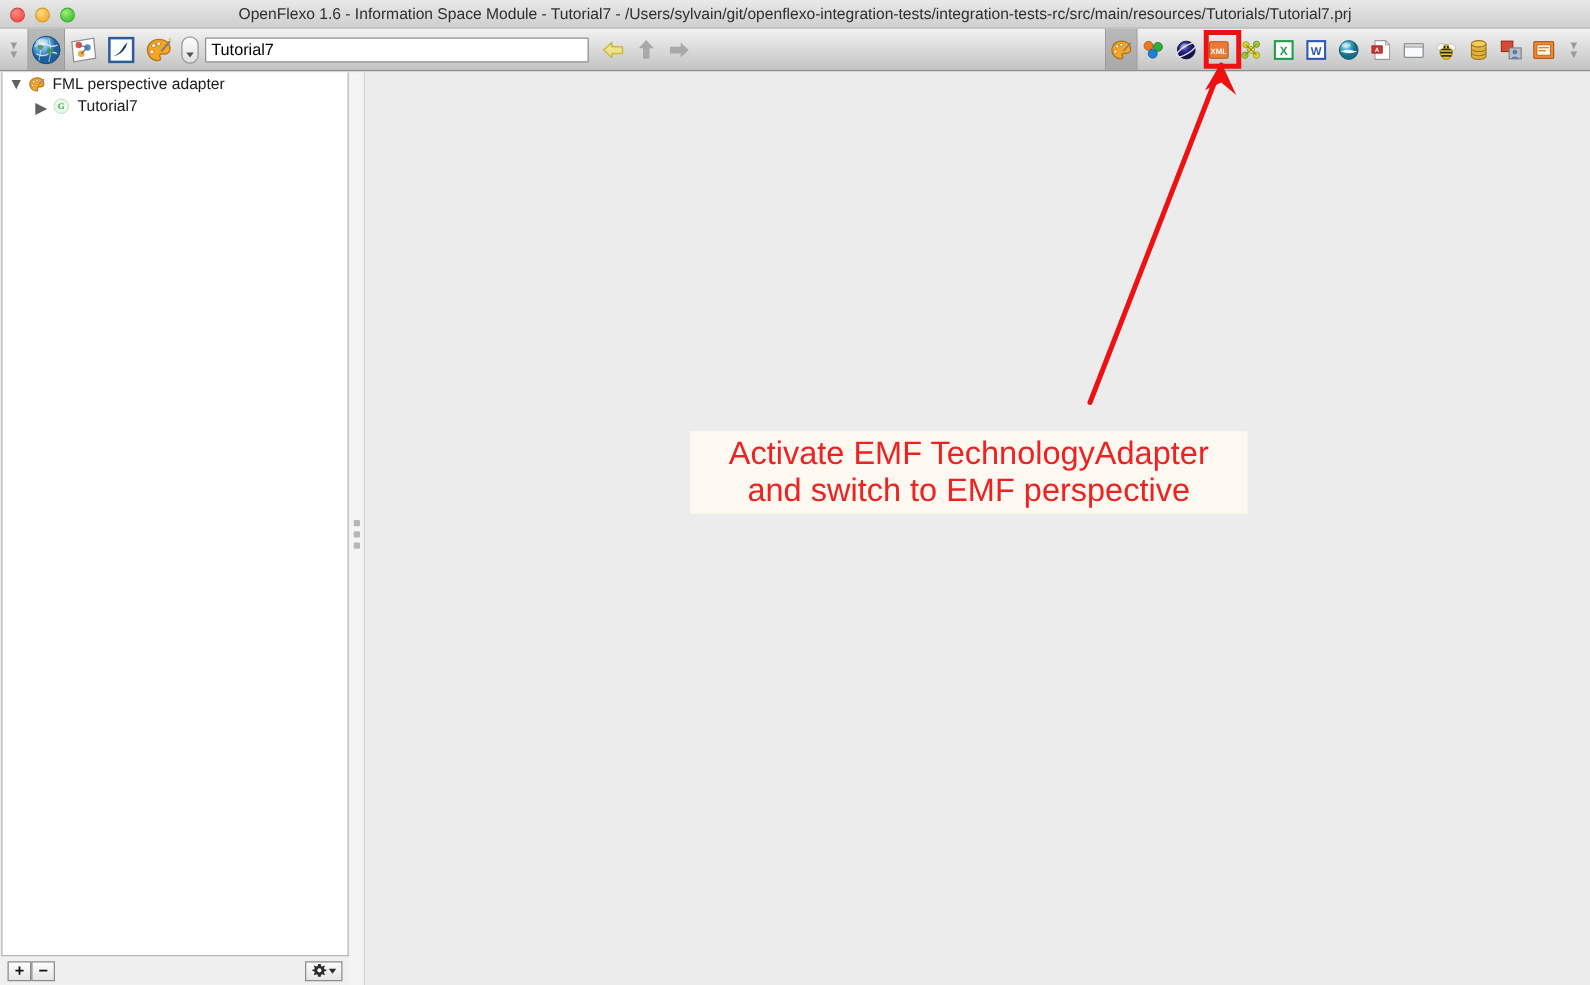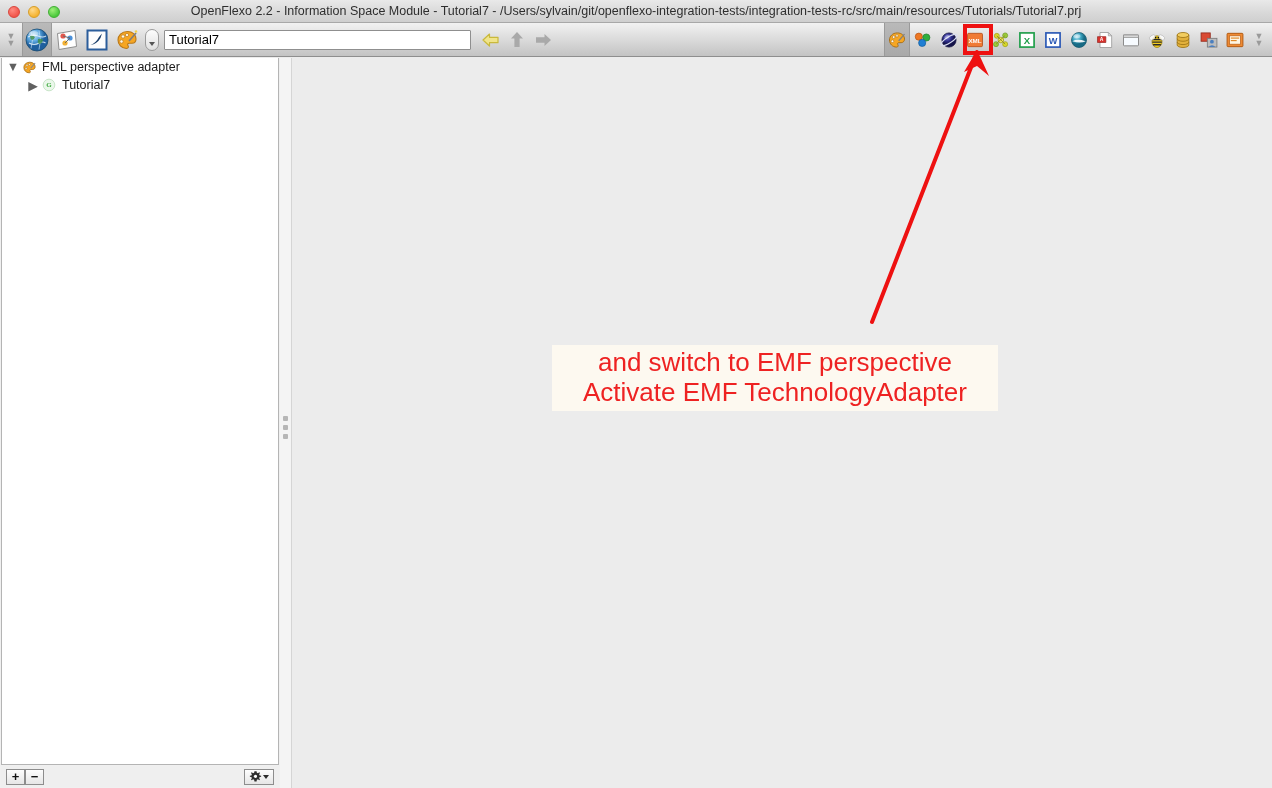--- a/index.html
+++ b/index.html
@@ -301,21 +301,21 @@
 <body>
 
 <div id="app">
 
   <div class="titlebar">
     <div class="traffic">
       <div class="light red"></div>
       <div class="light yellow"></div>
       <div class="light green"></div>
     </div>
-    <div class="window-title">OpenFlexo 2.2 - Information Space Module - Tutorial7 - /Users/sylvain/git/openflexo-integration-tests/integration-tests-rc/src/main/resources/Tutorials/Tutorial7.prj</div>
+    <div class="window-title">OpenFlexo 1.6 - Information Space Module - Tutorial7 - /Users/sylvain/git/openflexo-integration-tests/integration-tests-rc/src/main/resources/Tutorials/Tutorial7.prj</div>
   </div>
 
   <div class="toolbar">
 
     <div class="tb-left">
 
       <div class="chev">
         <span>▼</span>
           <span>▼</span>
       </div>
@@ -585,17 +585,17 @@
   <div class="main"></div>
 
   <div class="highlight-box"></div>
 
   <svg class="arrow-svg">
     <line x1="872" y1="322" x2="977" y2="52" stroke="#ee1111" stroke-width="4" stroke-linecap="round"></line>
     <path d="M977 50 L964 72 L977 66 L989 76 Z" fill="#ee1111"></path>
   </svg>
 
   <div class="anno-box">
+    <span class="anno-line">Activate EMF TechnologyAdapter</span>
     <span class="anno-line">and switch to EMF perspective</span>
-    <span class="anno-line">Activate EMF TechnologyAdapter</span>
   </div>
 
 </div>
 
 </body></html>

